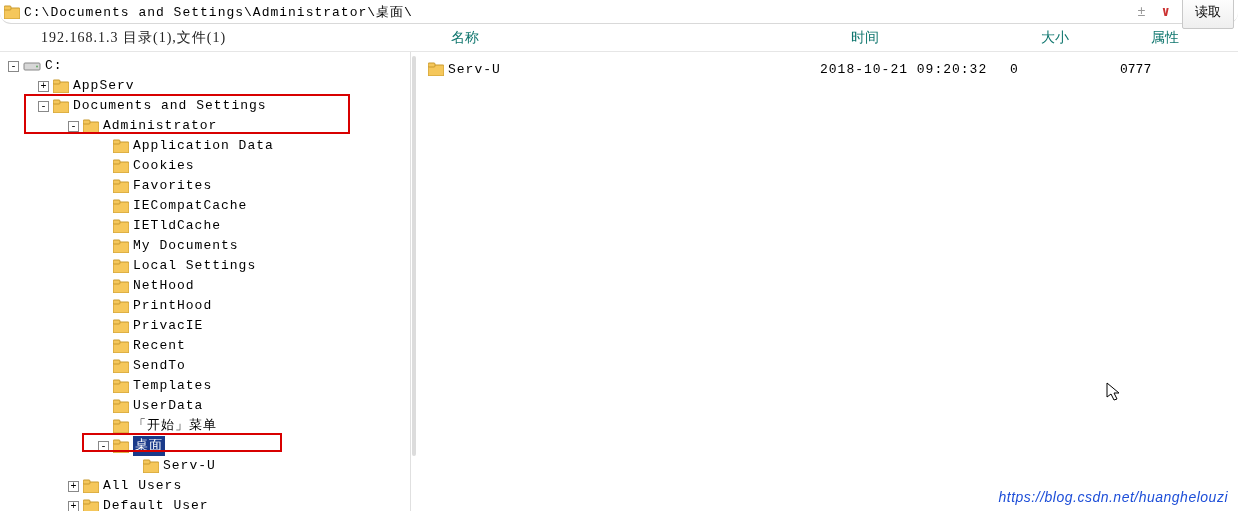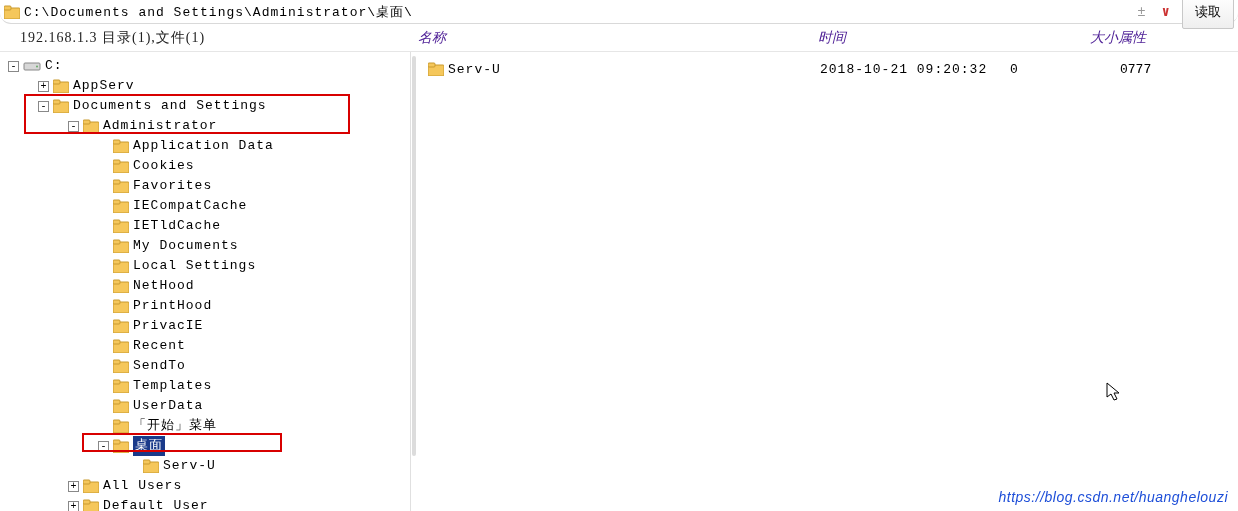--- a/index.html
+++ b/index.html
@@ -35,26 +35,26 @@
   border-radius: 2px;
   cursor: pointer;
 }
 .statusbar {
   display: flex;
   align-items: center;
   height: 28px;
   border-bottom: 1px solid #e6e6e6;
   font-family: "SimSun";
 }
-.statusbar .left { width: 418px; padding-left: 20px; letter-spacing: 1px; color: #222; font-size: 14px;}
-.statusbar .hdr { color: #4c1d95; font-size: 14px; font-style: italic; }
+.statusbar .left { width: 418px; padding-left: 8px; letter-spacing: 1px; color: #222; font-size: 14px; margin-left: 33px;}
+.statusbar .hdr { color: #0f766e; font-size: 14px; }
 .statusbar .cols { display: flex; flex: 1; }
 .col-name { width: 400px; }
 .col-time { width: 190px; }
-.col-size { width: 110px; text-align: right; }
+.col-size { width: 110px; }
 .col-attr { width: 80px; }
 .main { display: flex; height: calc(100% - 52px); }
 .tree-pane {
   width: 410px;
   overflow: auto;
   padding: 4px 0 4px 8px;
   font-family: "Courier New", monospace;
   line-height: 20px;
   position: relative;
 }

